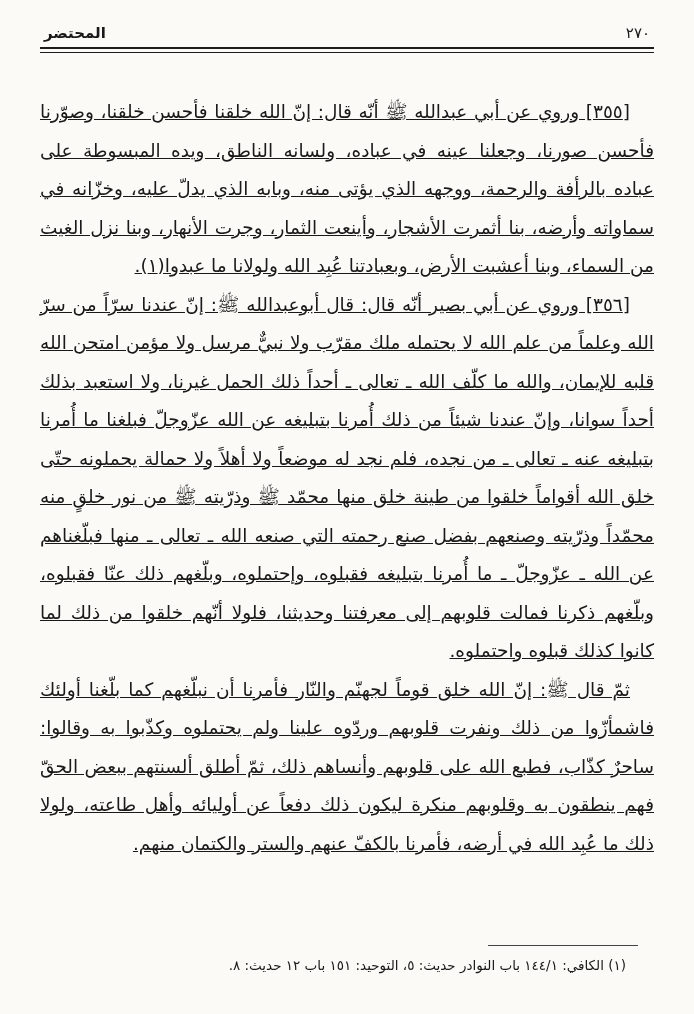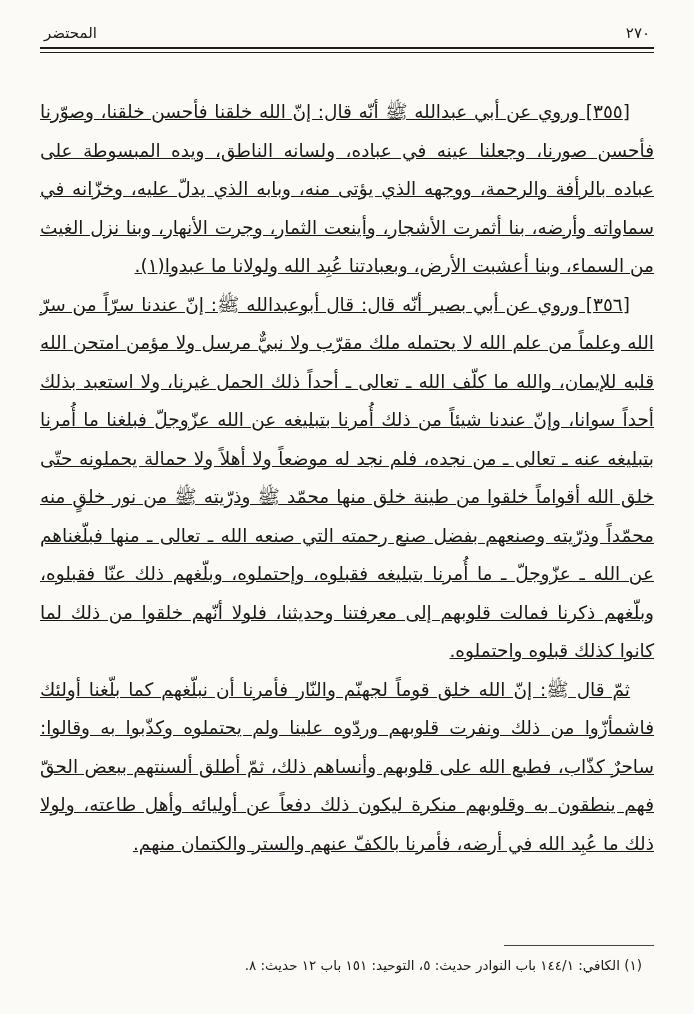--- a/index.html
+++ b/index.html
@@ -23,21 +23,21 @@
     overflow: hidden;
   }
   .page-header {
     display: flex;
     justify-content: space-between;
     align-items: flex-end;
     padding: 0 4px 5px 4px;
     font-size: 15px;
   }
   .book-title {
-    font-weight: normal;
+    font-weight: bold;
     letter-spacing: 0.5px;
   }
   .page-number {
     font-size: 15px;
   }
   .header-rule {
     height: 3px;
     border-top: 2px solid #1c1c1c;
     border-bottom: 1px solid #1c1c1c;
   }
@@ -48,21 +48,21 @@
     text-align: justify;
     text-justify: inter-word;
   }
   .body-text p {
     margin: 0;
     text-indent: 24px;
     text-decoration: underline;
   }
   .footnote-area {
     position: absolute;
-    right: 40px;
+    right: 56px;
     left: 40px;
     bottom: 38px;
     text-align: right;
   }
   .footnote-rule {
     width: 150px;
     border-top: 1px solid #444;
     margin-bottom: 9px;
   }
   .footnote-text {

